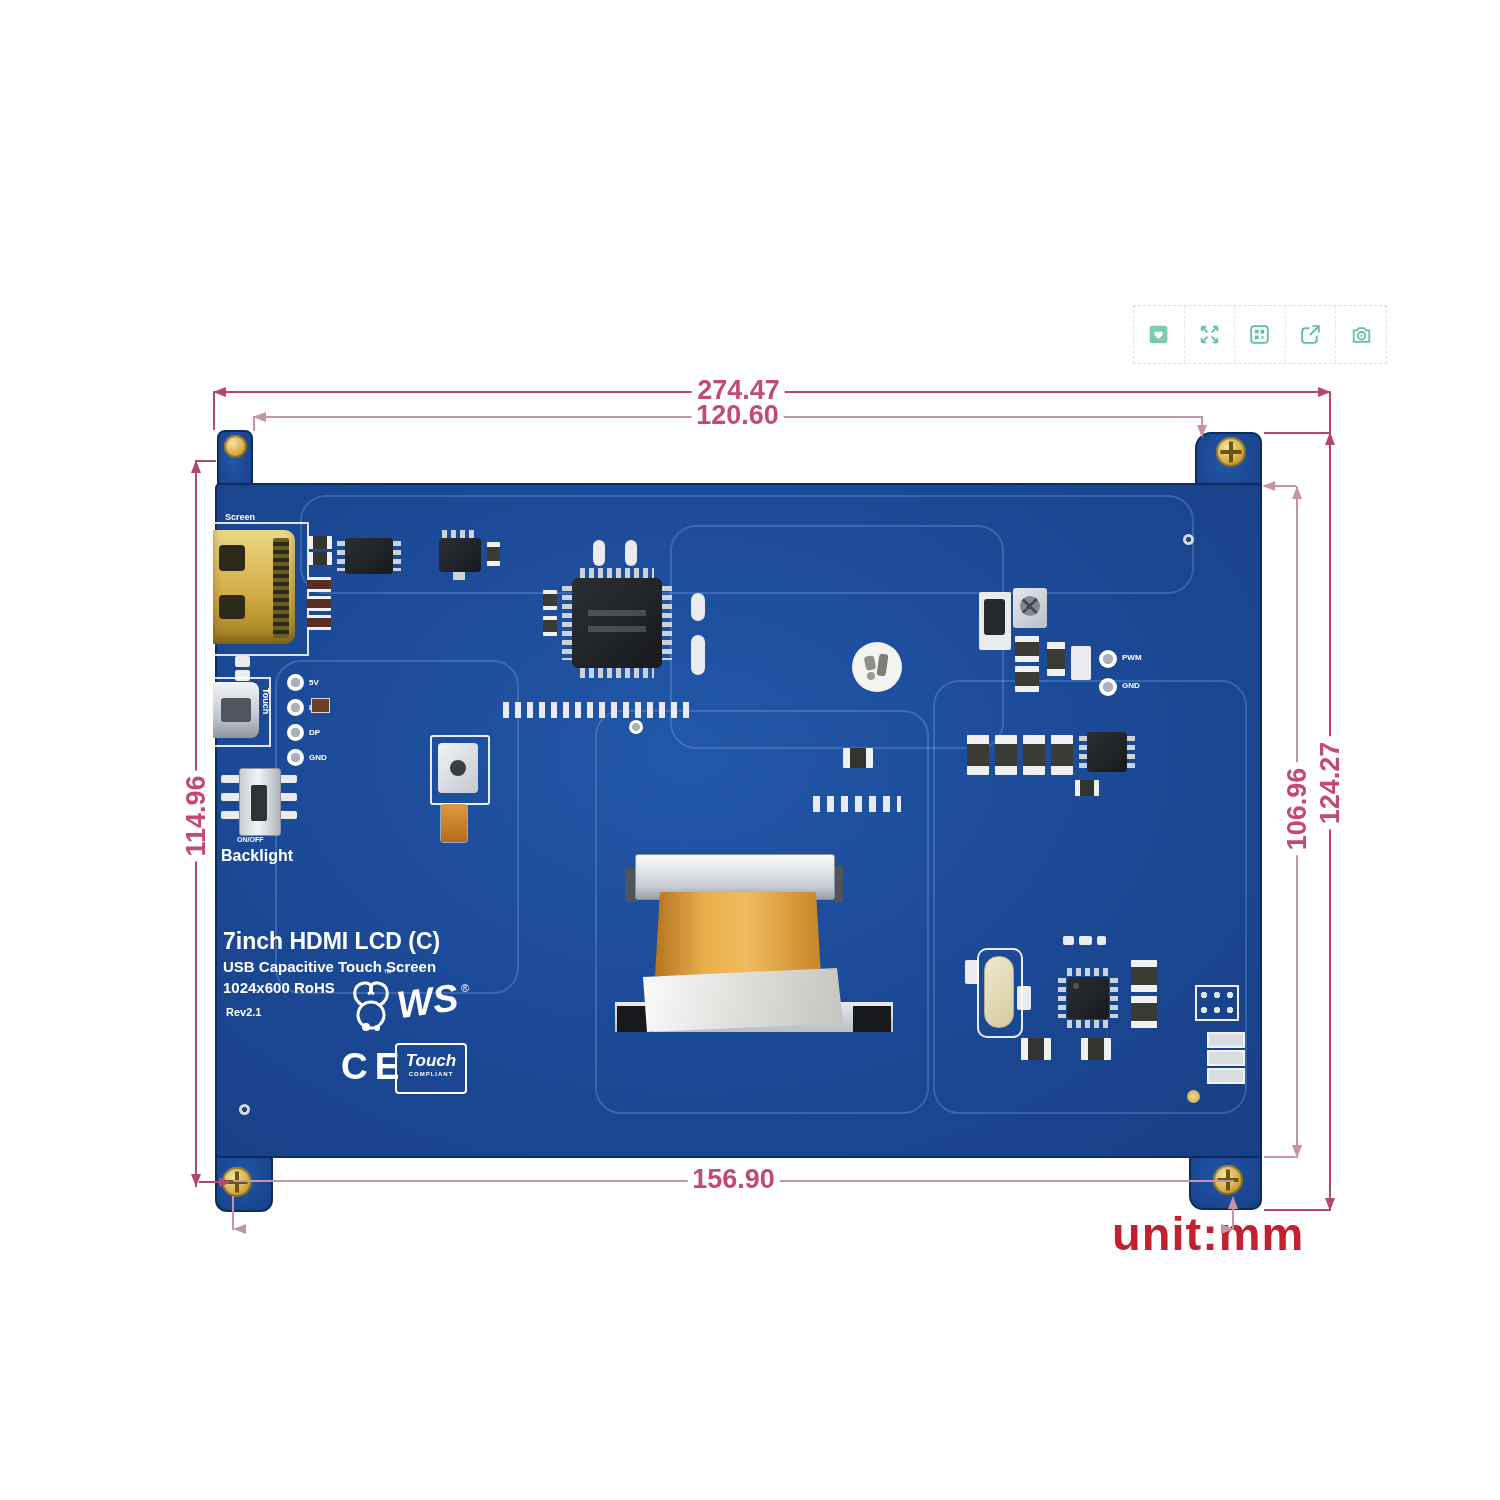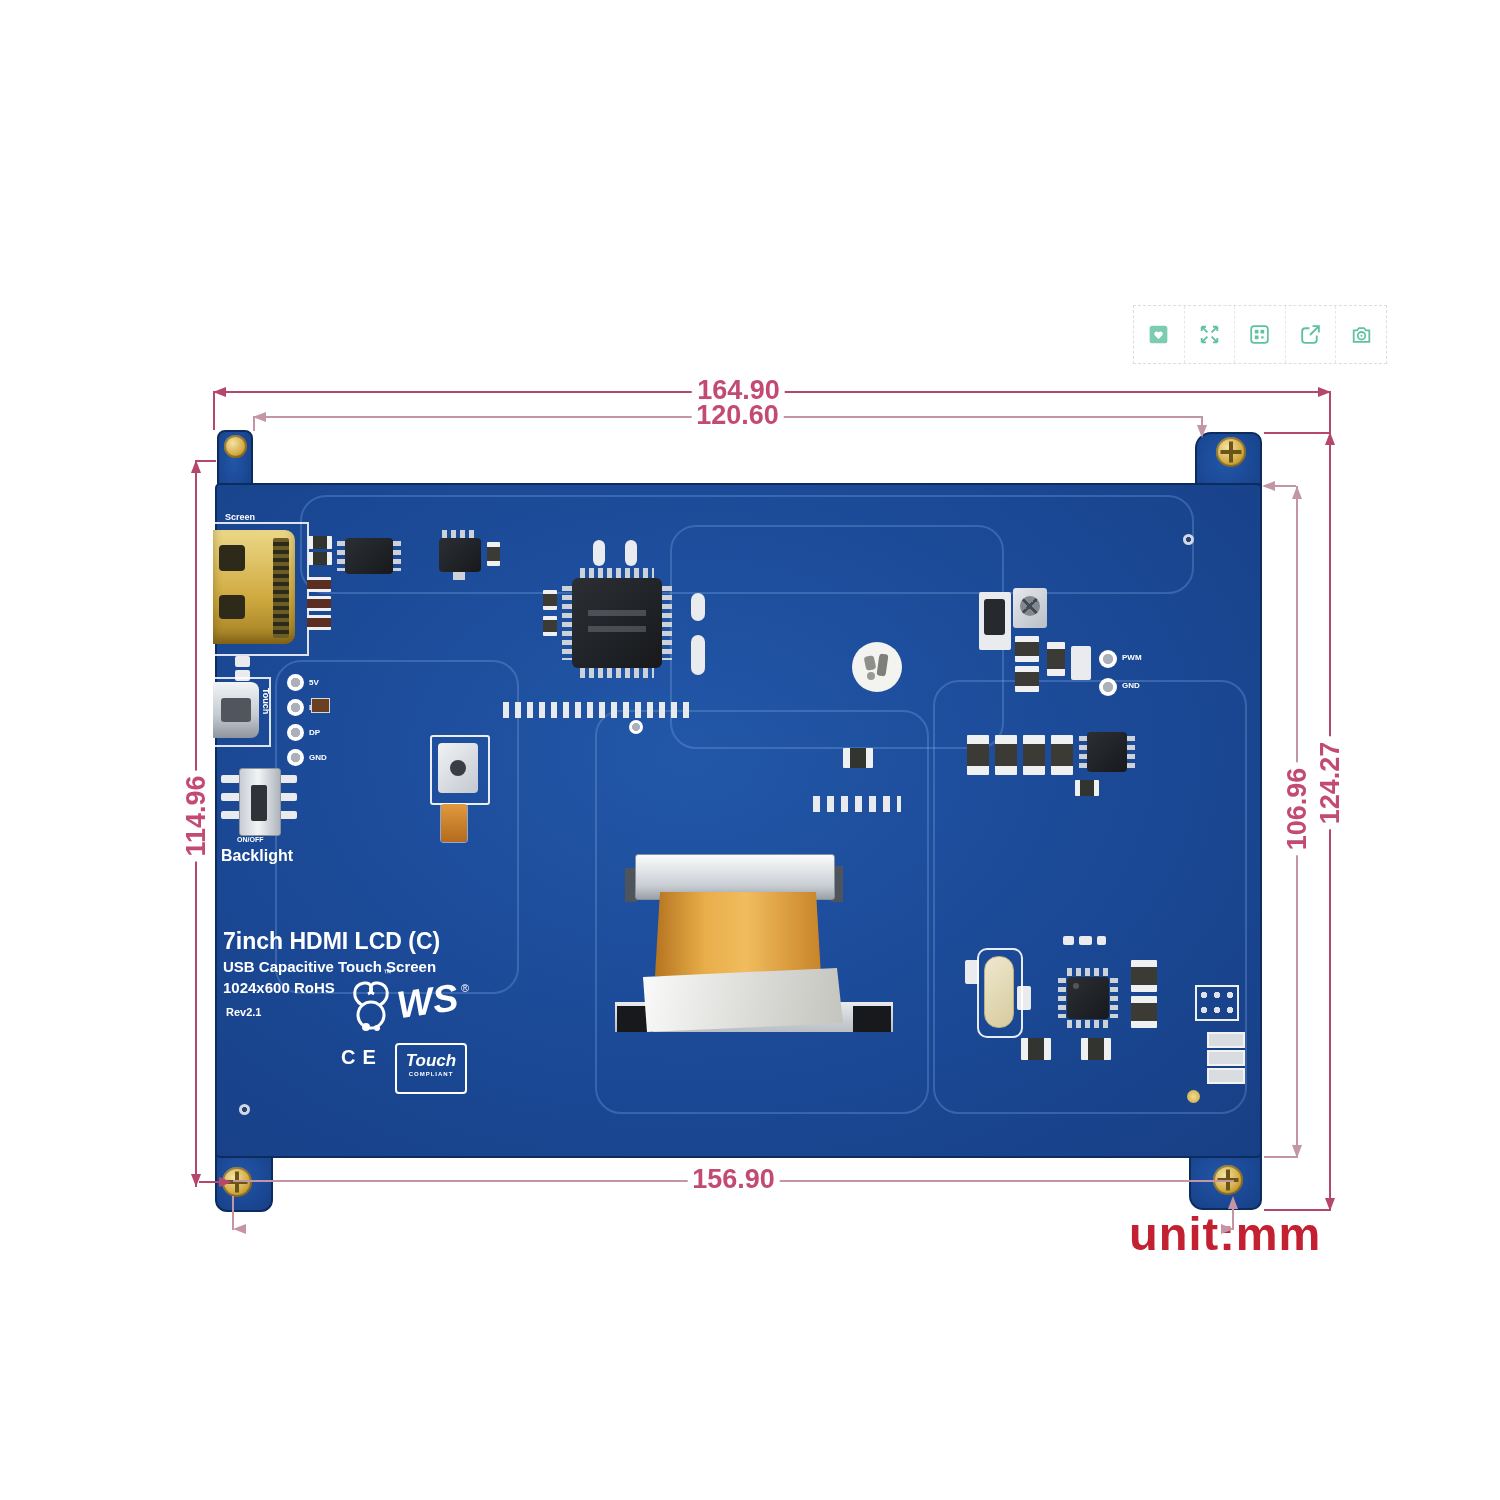--- a/index.html
+++ b/index.html
@@ -20,21 +20,21 @@
   .cL{background:#c495a6;}
   .dlabel{position:absolute;background:#fff;padding:0 5px;font-size:27px;font-weight:700;
     color:#c34b73;line-height:1.05;white-space:nowrap;z-index:7;}
   .dlabel.onH{top:-15px;transform:translateX(-50%);}
   .dlabel.onV{left:1px;top:50%;transform:translate(-50%,-50%) rotate(-90deg);}
   .arr{position:absolute;width:0;height:0;z-index:7;}
   .arr.l{border-top:5px solid transparent;border-bottom:5px solid transparent;border-right:13px solid var(--c);}
   .arr.r{border-top:5px solid transparent;border-bottom:5px solid transparent;border-left:13px solid var(--c);}
   .arr.u{border-left:5px solid transparent;border-right:5px solid transparent;border-bottom:13px solid var(--c);}
   .arr.d{border-left:5px solid transparent;border-right:5px solid transparent;border-top:13px solid var(--c);}
-  #unit-label{left:1112px;top:1206px;font-size:47px;font-weight:700;color:#c32031;letter-spacing:1px;margin-left:17px;}
+  #unit-label{left:1112px;top:1206px;font-size:47px;font-weight:700;color:#c32031;letter-spacing:1px;}
   
   #board{left:215px;top:430px;width:1048px;height:784px;z-index:1;}
   .pcb{background:radial-gradient(ellipse at 45% 40%,#2257a8 0%,#1c4b99 45%,#173f85 100%);
        border:2px solid #0d2c5e;box-sizing:border-box;}
   .trace{border:2px solid rgba(135,178,238,.28);border-radius:26px;}
   .screw{border-radius:50%;background:radial-gradient(circle at 38% 35%,#f3e3a5,#d4ac44 55%,#8f701f 100%);
          box-shadow:inset 0 0 0 2px rgba(70,52,8,.45);}
   .screw.ph::before,.screw.ph::after{content:"";position:absolute;background:#6b5516;left:50%;top:50%;}
   .screw.ph::before{width:70%;height:4px;transform:translate(-50%,-50%);}
   .screw.ph::after{width:4px;height:70%;transform:translate(-50%,-50%);}
@@ -90,21 +90,21 @@
     <div class="tb-cell">
       <svg width="25" height="25" viewBox="0 0 24 24" stroke="#5ec1a2" stroke-width="1.7" fill="none">
           <path d="M4.5 8h3.3l1.8-2.2h4.8L16.2 8h3.3v11h-15z"></path>
           <circle cx="12" cy="13.2" r="3.6"></circle>
           <circle cx="12" cy="13.2" r="1" fill="#5ec1a2" stroke="none"></circle>
         </svg>
     </div>
   </div>
 
   <div class="dl-h cS" style="left:213px;top:391px;width:1118px;">
-    <span class="dlabel onH" style="left:47%;">164.90</span>
+    <span class="dlabel onH" style="left:47%;">274.47</span>
   </div>
   <i class="arr l" style="left:213px;top:387px;--c:#b5476c;"></i>
   <i class="arr r" style="left:1318px;top:387px;--c:#b5476c;"></i>
   <div class="dl-v cS" style="left:213px;top:392px;height:38px;"></div>
   <div class="dl-v cS" style="left:1329px;top:392px;height:42px;"></div>
 
   <div class="dl-h cL" style="left:253px;top:416px;width:950px;">
     <span class="dlabel onH" style="left:51%;">120.60</span>
   </div>
   <i class="arr l" style="left:253px;top:412px;--c:#c495a6;"></i>
@@ -326,20 +326,20 @@
         <path d="M22 30 C12 24, 12 10, 24 8 C32 7, 34 16, 28 19"></path>
         <path d="M40 30 C50 24, 50 10, 38 8 C30 7, 28 16, 34 19"></path>
         <circle cx="26" cy="52" r="4" fill="#fff" stroke="none"></circle>
         <circle cx="37" cy="53" r="3" fill="#fff" stroke="none"></circle>
       </svg>
     </div>
     <div class="abs sstext" style="left:168px;top:538px;font-size:9px;">™</div>
     <div class="abs sstext" style="left:182px;top:550px;font-size:38px;font-weight:700;font-style:italic;transform:rotate(-8deg);">WS</div>
     <div class="abs sstext" style="left:246px;top:552px;font-size:11px;">®</div>
 
-    <div class="abs sstext" style="left:126px;top:616px;font-size:20px;font-weight:700;letter-spacing:7px;">CE</div>
+    <div class="abs sstext" style="left:126px;top:616px;font-size:37px;font-weight:700;letter-spacing:7px;">CE</div>
     <div class="abs" style="left:180px;top:613px;width:68px;height:47px;border:2px solid #fff;border-radius:4px;text-align:center;">
       <div class="sstext" style="font-size:17px;font-weight:700;font-style:italic;margin-top:6px;">Touch</div>
       <div class="sstext" style="font-size:6px;font-weight:700;letter-spacing:1px;">COMPLIANT</div>
     </div>
   </div>
 
 </div>
 
 </body></html>

